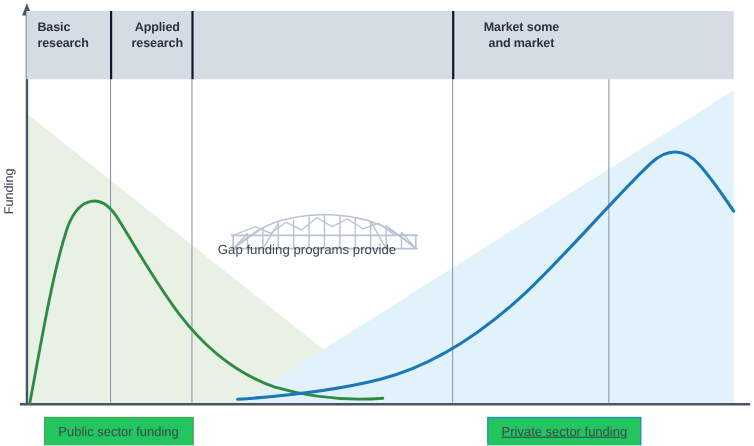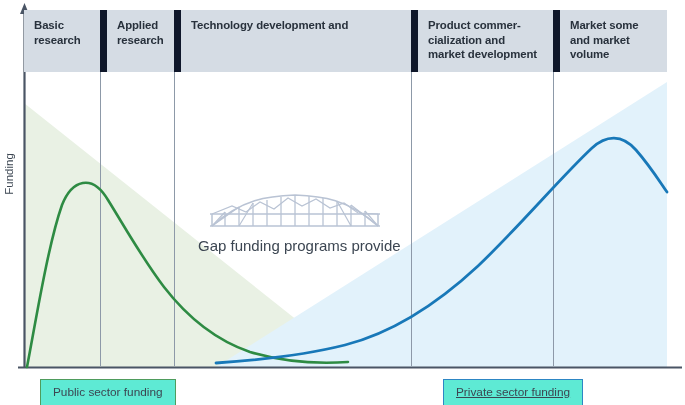--- a/index.html
+++ b/index.html
@@ -36,45 +36,46 @@
   .phase-cell {
     box-sizing: border-box;
     padding: 8px 0 0 10px;
     font-size: 11.4px;
     font-weight: bold;
     line-height: 1.28;
     color: #28313c;
     letter-spacing: -0.1px;
   }
   .phase-cell + .phase-cell {
-    border-left: 7px solid #0f172a;
+    border-left: 2px solid #0f172a;
+    text-align: center;
   }
   .axis-label-funding {
     position: absolute;
     left: -21px;
     top: 168px;
     width: 60px;
     text-align: center;
     transform: rotate(-90deg);
     font-size: 11.5px;
     color: #3c4652;
   }
   .gap-caption {
     position: absolute;
     left: 198px;
-    top: 236px;
+    top: 220px;
     width: 215px;
-    font-size: 15px;
+    font-size: 12px;
     line-height: 1.33;
     color: #3c4652;
   }
   .legend-box {
     position: absolute;
     box-sizing: border-box;
-    background: #5eead4;
+    background: #22c55e;
     font-size: 11.8px;
     color: #3c4652;
     padding: 5px 12px 6px 12px;
     white-space: nowrap;
   }
   .legend-public {
     left: 40px;
     top: 379px;
     border: 1.3px solid #4f9c5d;
   }
@@ -147,31 +148,24 @@
   <div class="phase-header-band">
     <div class="phase-cell" style="width:76px">
       <div>Basic</div>
       <div>research</div>
     </div>
     <div class="phase-cell" style="width:74px">
       <div>Applied</div>
       <div>research</div>
     </div>
     <div class="phase-cell" style="width:237px">
-      <div>Technology development and</div>
-    </div>
-    <div class="phase-cell" style="width:142px">
-      <div>Product commer-</div>
-      <div>cialization and</div>
-      <div>market development</div>
     </div>
     <div class="phase-cell" style="width:114px">
       <div>Market some</div>
       <div>and market</div>
-      <div>volume</div>
     </div>
   </div>
 
   <div class="axis-label-funding">Funding</div>
 
   <div class="gap-caption">
     <div>Gap funding programs provide</div>
   </div>
 
   <div class="legend-box legend-public">Public sector funding</div>

